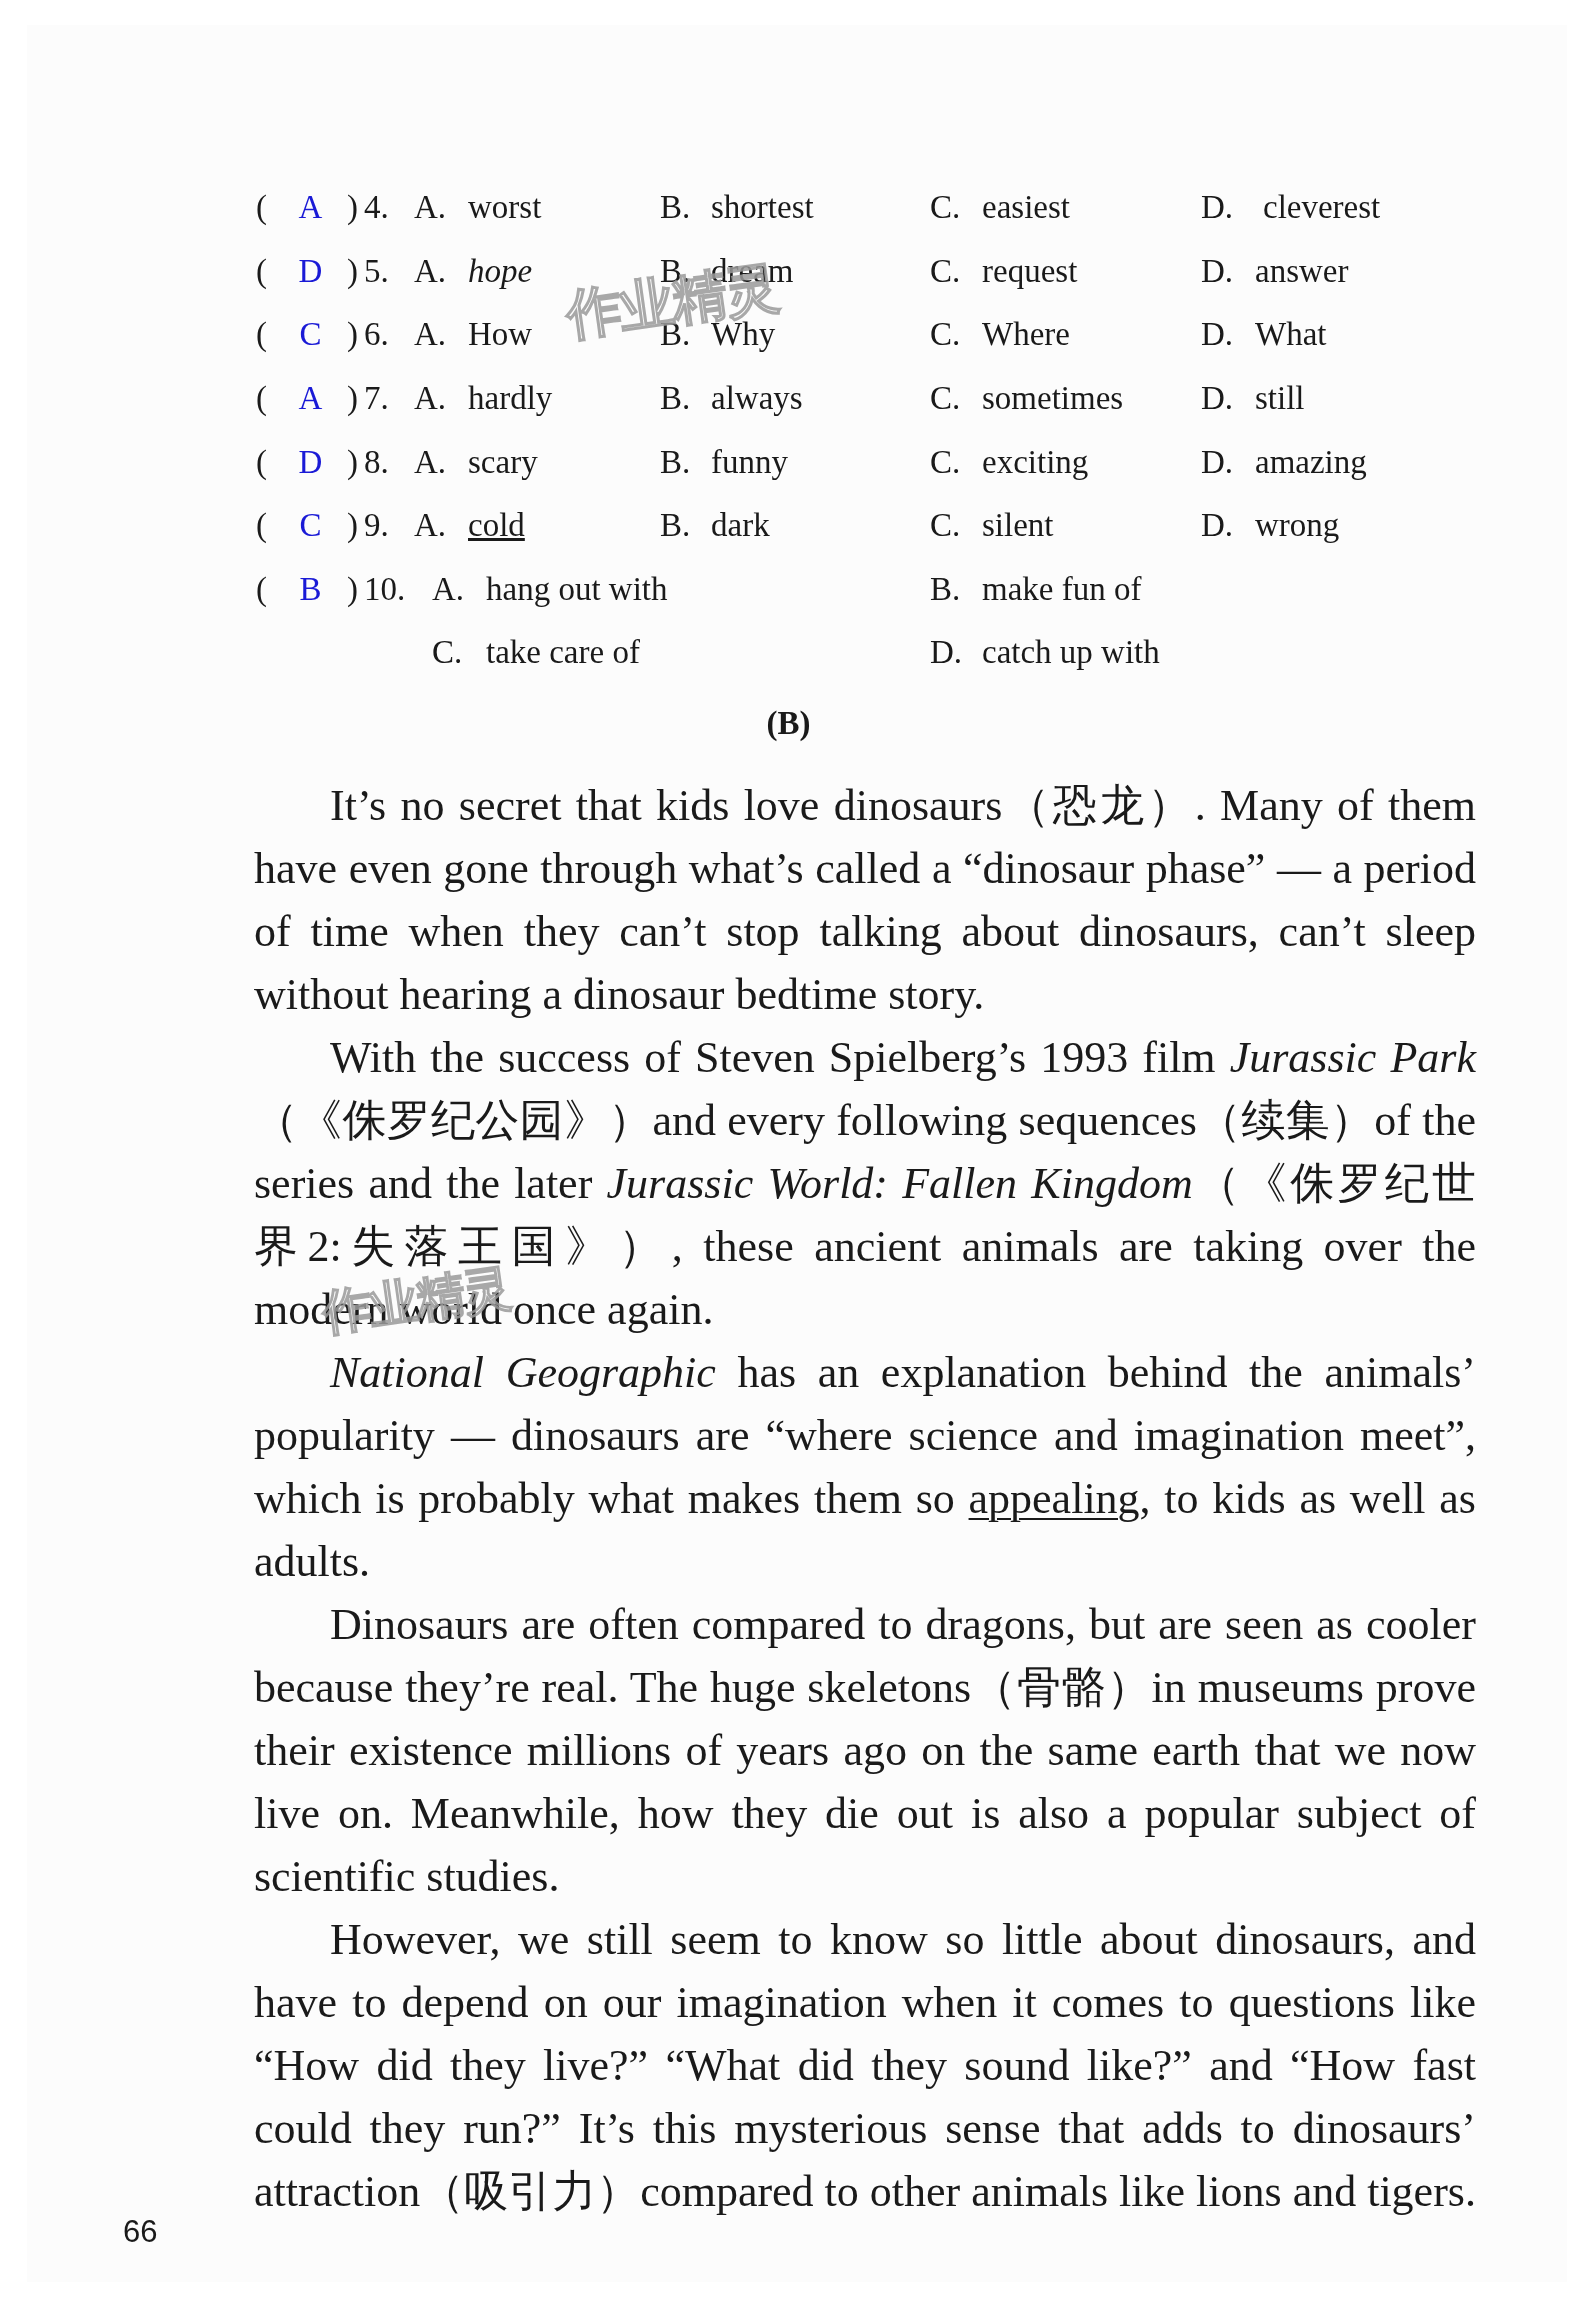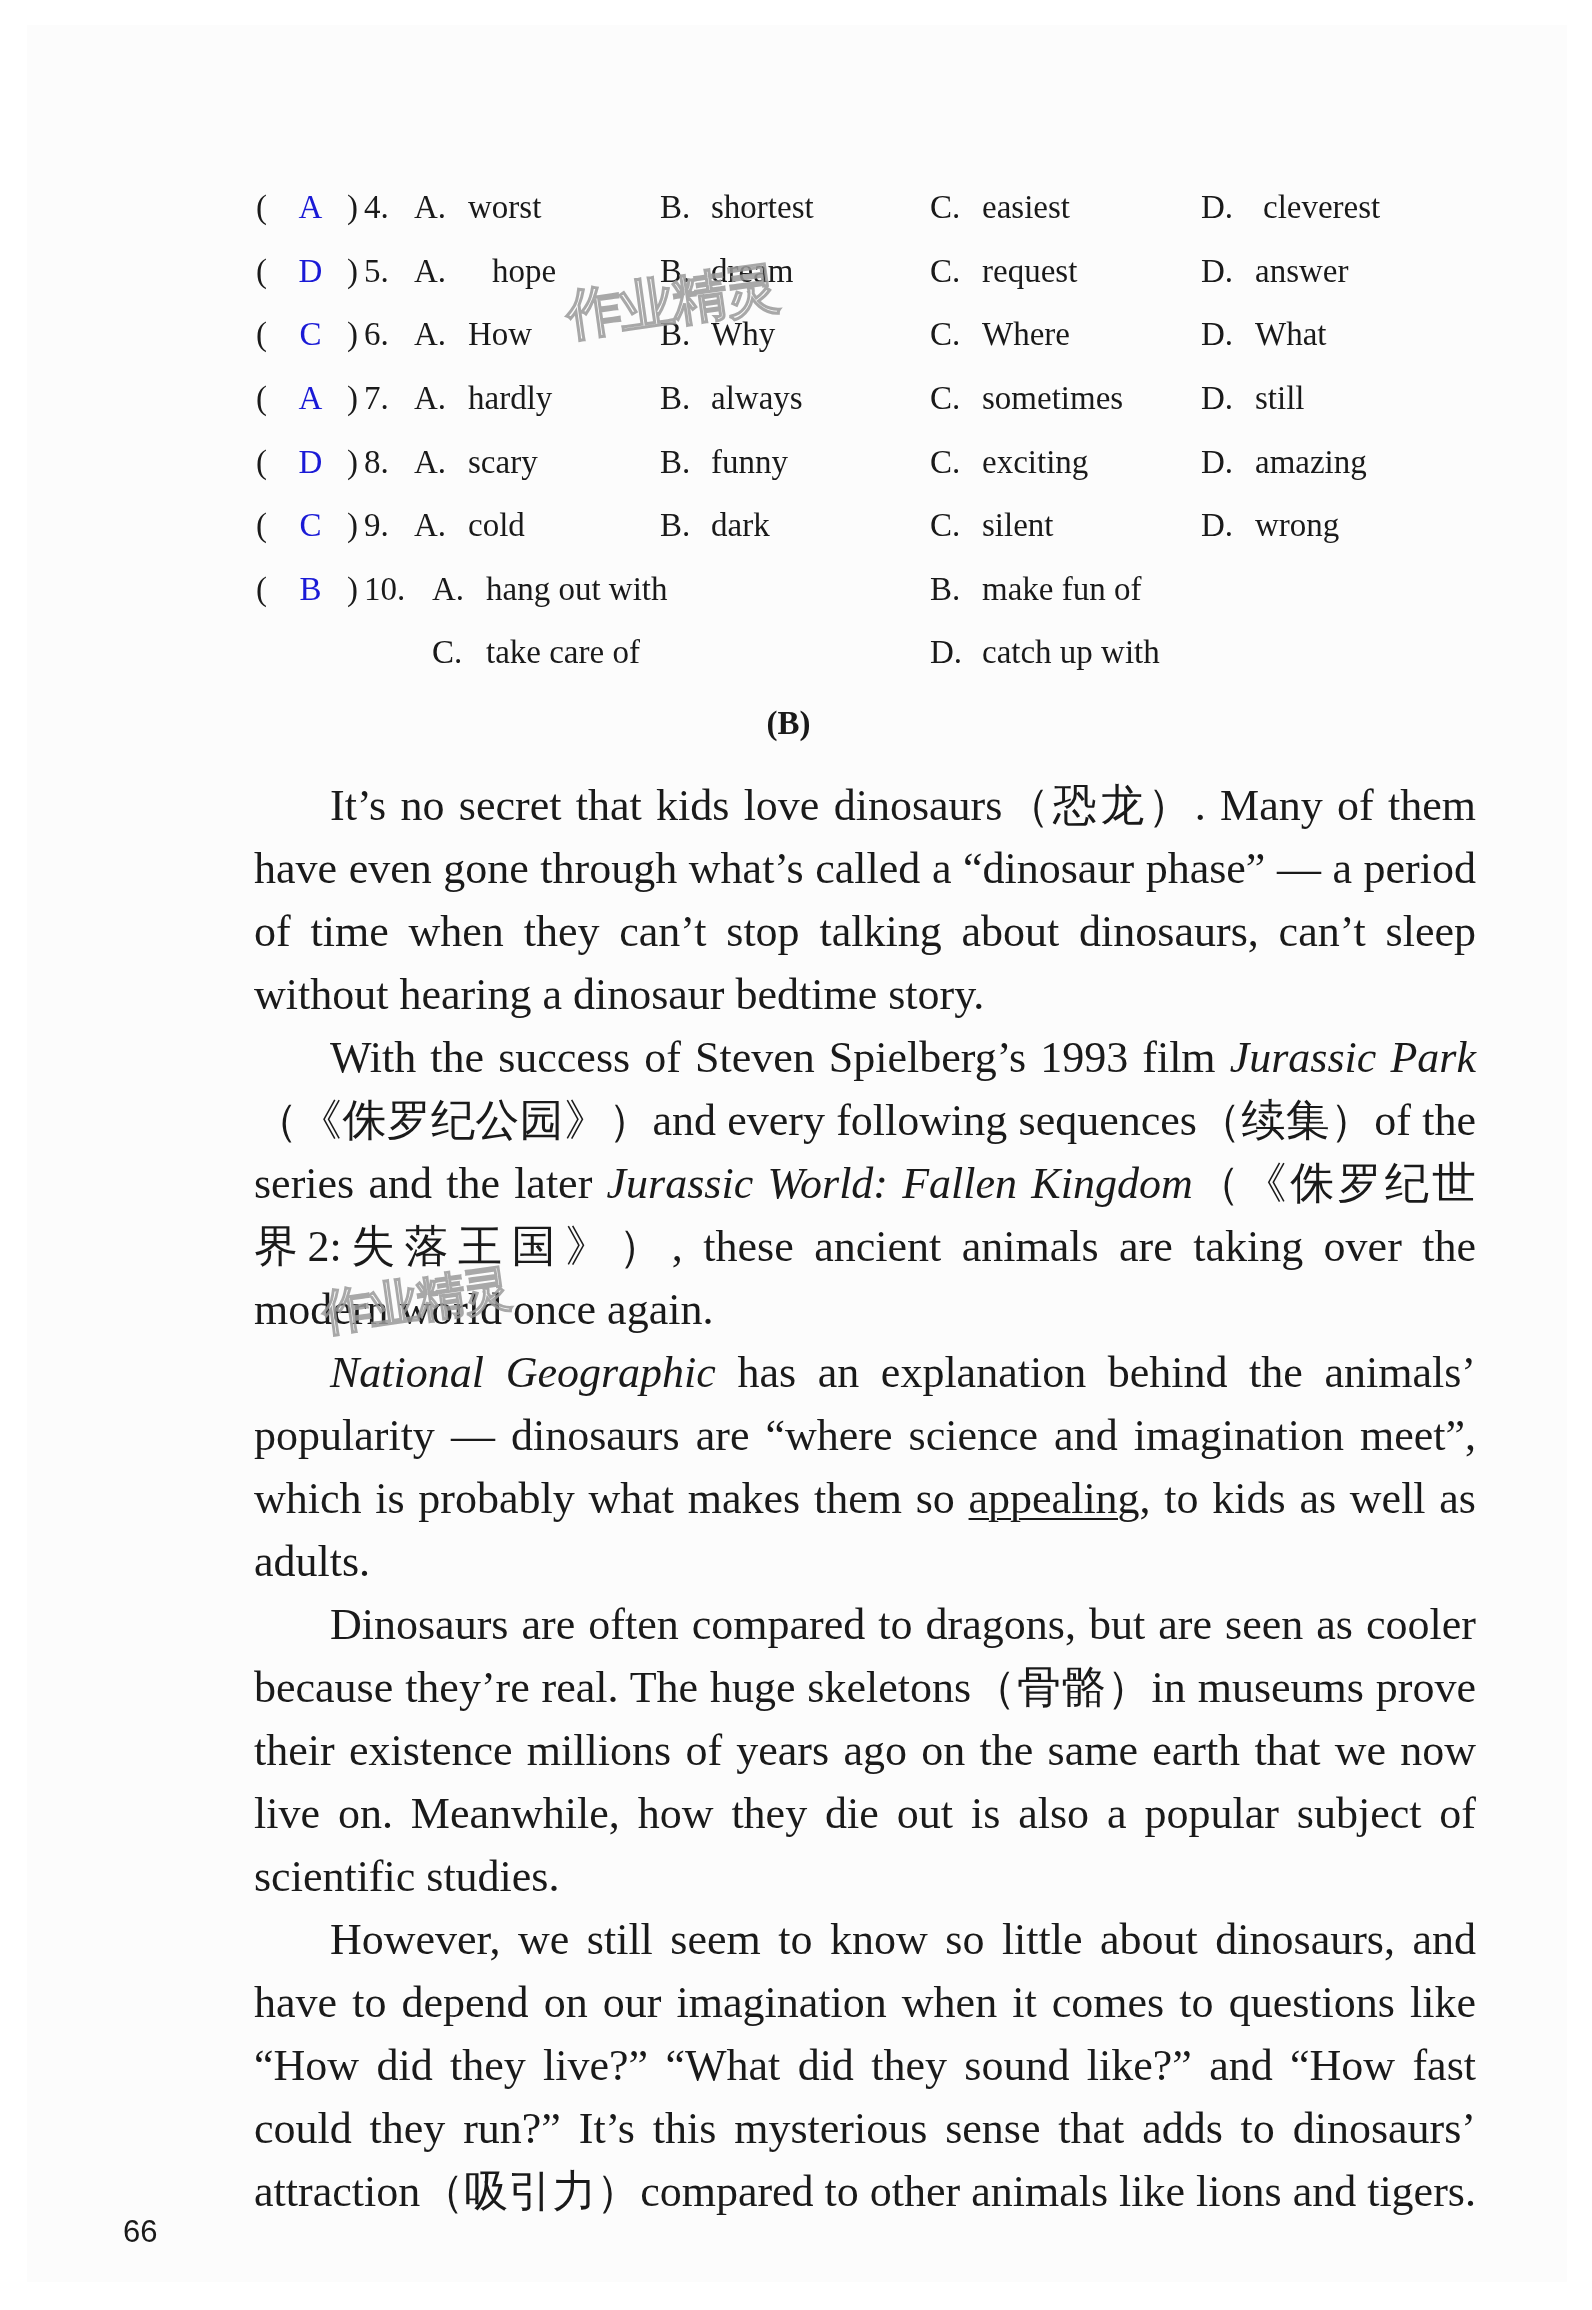--- a/index.html
+++ b/index.html
@@ -121,21 +121,21 @@
       <span style="left:1174px;">D.</span>
       <span style="left:1228px;margin-left:8px;">cleverest</span>
     </div>
 
     <div class="choice-row" style="top:218px;">
       <span class="paren-open">(</span>
       <span class="answer">D</span>
       <span class="paren-close">)</span>
       <span class="qnum" style="left:337px;">5.</span>
       <span style="left:387px;">A.</span>
-      <span style="left:465px;">hope</span>
+      <span style="left:441px;font-style:italic;">hope</span>
       <span style="left:633px;">B.</span>
       <span style="left:684px;">dream</span>
       <span style="left:903px;">C.</span>
       <span style="left:955px;">request</span>
       <span style="left:1174px;">D.</span>
       <span style="left:1228px;">answer</span>
     </div>
 
     <div class="choice-row" style="top:281px;">
       <span class="paren-open">(</span>
@@ -181,21 +181,21 @@
       <span style="left:1174px;">D.</span>
       <span style="left:1228px;">amazing</span>
     </div>
 
     <div class="choice-row" style="top:472px;">
       <span class="paren-open">(</span>
       <span class="answer">C</span>
       <span class="paren-close">)</span>
       <span class="qnum" style="left:337px;">9.</span>
       <span style="left:387px;">A.</span>
-      <span style="left:441px;">cold</span>
+      <span style="left:441px;text-decoration:underline;">cold</span>
       <span style="left:633px;">B.</span>
       <span style="left:684px;">dark</span>
       <span style="left:903px;">C.</span>
       <span style="left:955px;">silent</span>
       <span style="left:1174px;">D.</span>
       <span style="left:1228px;">wrong</span>
     </div>
 
     <div class="choice-row" style="top:536px;">
       <span class="paren-open">(</span>

